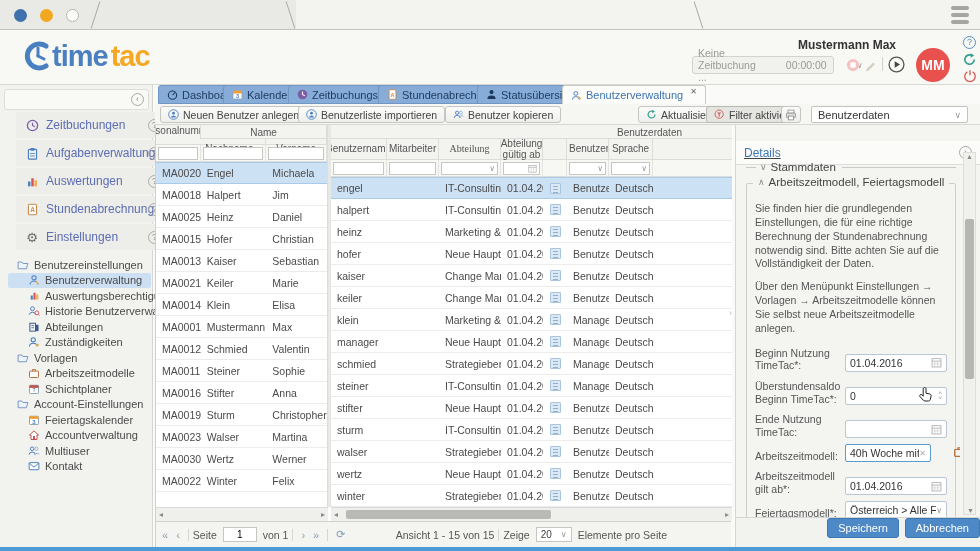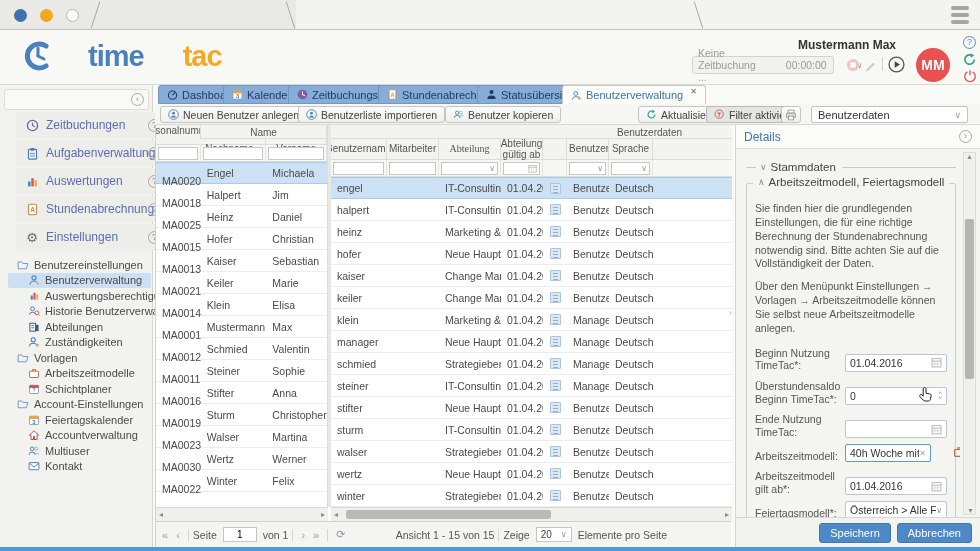--- a/index.html
+++ b/index.html
@@ -11,21 +11,21 @@
   
   .chrome{position:absolute;left:0;top:0;width:980px;height:30px;background:#e9e9e6;border-bottom:1px solid #c2c2c0;}
   .chrome-right{position:absolute;left:296px;top:0;width:684px;height:29px;background:#f3f3f0;}
   .wdot{position:absolute;top:9px;width:13px;height:13px;border-radius:50%;}
   .slant{position:absolute;top:1px;width:1px;height:28px;background:#a9a9a6;}
   .hamburger{position:absolute;right:11px;top:6px;width:18px;cursor:pointer;}
   .hamburger div{height:4px;background:#a5a5a2;border-radius:2px;margin-bottom:3px;}
 
   
   .appheader{position:absolute;left:0;top:30px;width:980px;height:55px;background:#f8f8f5;border-bottom:1px solid #d8d8d5;}
-  .logo{position:absolute;left:22px;top:8px;display:flex;align-items:center;gap:36px;}
+  .logo{position:absolute;left:22px;top:8px;display:flex;align-items:center;}
   .logo-time{font-size:29px;font-weight:bold;color:#4a7fc0;letter-spacing:-1px;margin-left:-4px;}
   .logo-tac{font-size:29px;font-weight:bold;color:#f6a823;letter-spacing:-1px;margin-left:3px;}
   .username{position:absolute;right:84px;top:8px;font-size:12px;font-weight:bold;color:#333;}
   .timerbar{position:absolute;left:692px;top:26px;width:142px;height:18px;background:#f1f1ee;border:1px solid #d2d2cf;border-radius:3px;display:flex;align-items:center;padding:0 5px;color:#9a9a97;font-size:10.5px;gap:10px;}
   .timerbar .sep{width:1px;height:11px;background:#cfcfcc;margin:0 5px;}
   .hicon{position:absolute;}
   .avatar{position:absolute;left:916px;top:18px;width:34px;height:34px;border-radius:50%;background:#e8514e;color:#fff;font-weight:bold;font-size:14px;display:flex;align-items:center;justify-content:center;}
   .qm{width:13px;height:13px;border:1px solid #a9a9a6;border-radius:50%;color:#8d8d8a;font-size:9px;line-height:11px;text-align:center;background:transparent;}
   .qm.blue{border-color:#5b8fc4;color:#5b8fc4;}
 
@@ -72,41 +72,41 @@
   .gh-leaf .hcell{display:flex;align-items:center;justify-content:center;border-right:1px solid #dcdcd9;overflow:hidden;white-space:nowrap;padding:0 2px;height:21px;text-align:center;line-height:1.05;}
   .hcell.wrap{white-space:normal;}
   .sortarrow{color:#4a7fc0;margin-left:3px;font-size:9px;}
   .gfilter{height:17px;display:flex;background:#f7f7f4;border-bottom:1px solid #dcdcd9;}
   .gfilter .fcell{border-right:1px solid #e4e4e1;display:flex;align-items:center;padding:1px 2px;height:17px;}
   .gfilter input{width:100%;height:13px;border:1px solid #c6c6c3;background:#fff;font-size:9px;padding:0 2px;}
   .gfilter .fsel{width:100%;height:13px;border:1px solid #c6c6c3;background:#fff;display:flex;align-items:center;justify-content:flex-end;padding:0 2px;color:#999;font-size:8px;}
   .gbody .trow{height:22px;display:flex;border-bottom:1px solid #ececea;background:#fff;cursor:pointer;}
   .gbody .trow.selected{background:#cde1f5;border-top:1px solid #a9cbe8;border-bottom:1px solid #a9cbe8;height:22px;}
   .c{display:flex;align-items:center;padding-left:6px;overflow:hidden;white-space:nowrap;font-size:10.5px;color:#4a4a4a;height:100%;}
-  .c-pnr{width:45px;margin-top:8px;}.c-nach{width:66px;}.c-vor{width:61px;}
+  .c-pnr{width:45px;}.c-nach{width:66px;}.c-vor{width:61px;}
   .c-ben{width:56px;}.c-mit{width:52px;}.c-abt{width:62px;}.c-dat{width:42px;}
   .c-ico{width:24px;justify-content:center;padding-left:0;}
   .c-grp{width:42px;}.c-spr{width:44px;}.c-fil{flex:1;}
   .rowico{width:11px;height:11px;background:#dce9f5;border:1px solid #a8c4de;border-radius:1px;display:inline-block;position:relative;}
   .rowico::before{content:"";position:absolute;left:2px;right:2px;top:2px;height:1px;background:#8fb0cf;box-shadow:0 3px 0 #8fb0cf,0 6px 0 #8fb0cf;}
   .hscroll{position:absolute;bottom:26px;height:14px;background:#efefec;border-top:1px solid #d9d9d6;display:flex;align-items:center;color:#8a8a87;font-size:8px;}
   .hs-left{left:0;width:172px;justify-content:space-between;padding:0 3px;}
   .hs-right{left:175px;width:401px;padding:0 3px;}
   .hthumb{height:9px;background:#b9b9b6;border-radius:2px;margin-left:8px;width:205px;}
   .pager{position:absolute;left:0;right:0;bottom:0;height:26px;background:#f4f4f1;border-top:1px solid #d0d0cd;display:flex;align-items:center;font-size:10.5px;color:#555;}
   .pager .pic{color:#8aa0b8;font-size:11px;margin:0 4px;cursor:pointer;}
   .pager .pdiv{width:1px;height:12px;background:#d5d5d2;margin:0 4px;}
   .pager input{width:34px;height:15px;border:1px solid #c6c6c3;text-align:center;font-size:10px;margin:0 6px;}
   .pager .psel{width:36px;height:15px;border:1px solid #c6c6c3;background:#fff;display:flex;align-items:center;justify-content:space-between;padding:0 4px;margin:0 6px;font-size:10px;cursor:pointer;}
   .pager .psel span.pv{color:#444;}
   .pager .right{margin-left:auto;display:flex;align-items:center;margin-right:64px;}
 
   
   .details{position:absolute;left:735px;top:125px;width:245px;height:422px;background:#f4f4f1;border-left:1px solid #d5d5d2;}
-  .dhead{position:absolute;left:0;top:0;right:0;height:24px;background:#fbfbf9;border-bottom:1px solid #ddddda;display:flex;align-items:center;padding:0 8px;}
+  .dhead{position:absolute;left:0;top:16px;right:0;height:24px;background:#fbfbf9;border-bottom:1px solid #ddddda;display:flex;align-items:center;padding:0 8px;text-decoration:underline;}
   .dhead .dtitle{color:#3b76b6;font-size:12px;}
   .dhead .circ{margin-left:auto;width:13px;height:13px;border:1px solid #a9a9a6;border-radius:50%;color:#8d8d8a;font-size:9px;line-height:11px;text-align:center;cursor:pointer;}
   .vscroll{position:absolute;right:4px;top:27px;bottom:32px;width:13px;background:#f0f0ed;border:1px solid #ddddda;color:#8a8a87;font-size:7px;text-align:center;}
   .vthumb{position:absolute;left:1px;right:1px;top:66px;height:160px;background:#b5b5b2;border-radius:2px;}
   .dcontent{position:absolute;left:0;top:24px;right:20px;bottom:30px;padding:8px 4px 0 10px;overflow:hidden;}
   .sectionrow{display:flex;align-items:center;color:#444;font-size:11.5px;margin:4px 0 6px 0;white-space:nowrap;}
   .sectionrow .line{height:1px;background:#c9c9c6;flex:1;}
   .sectionrow .line.short{flex:0 0 10px;}
   .sectionrow .chev{color:#8a8a87;font-size:9px;margin:0 4px;}
   .sectionrow .stitle{margin-right:6px;}
@@ -116,21 +116,21 @@
   .dlegend::after{content:"";}
   .dp{font-size:10.5px;color:#555;line-height:1.32;margin-bottom:9px;}
   .frow{display:flex;align-items:flex-end;margin-bottom:6px;}
   .flabel{flex:1;font-size:10.5px;color:#555;line-height:1.2;padding-top:2px;padding-right:4px;}
   .fctrl{width:102px;flex:none;position:relative;}
   .fld{height:18px;border:1px solid #b9c7d4;background:#fff;border-radius:2px;display:flex;align-items:center;padding:0 4px;font-size:10.5px;color:#333;}
   .fld .ficon{margin-left:auto;display:flex;color:#999;}
   .fld.focus{border-color:#5b9bd0;}
   .spin{margin-left:auto;display:flex;flex-direction:column;font-size:6px;color:#888;line-height:5px;}
   .briefout{position:absolute;left:108px;top:1px;}
-  .dfoot{position:absolute;left:0;right:0;bottom:0;height:30px;background:#f2f2ef;border-top:1px solid #d5d5d2;display:flex;align-items:center;justify-content:flex-end;padding-right:8px;gap:6px;}
+  .dfoot{position:absolute;left:0;right:0;bottom:0;height:30px;background:#f2f2ef;border-top:1px solid #d5d5d2;display:flex;justify-content:flex-end;gap:6px;}
   .bluebtn{height:20px;padding:0 10px;background:#4c89c6;color:#fff;border:1px solid #3d76b1;border-radius:3px;font-size:11px;display:flex;align-items:center;cursor:pointer;}
 
   .bottombar{position:absolute;left:0;bottom:0;width:980px;height:4px;background:#4a9bd8;}
   .splitchev{position:absolute;color:#b5b5b2;font-size:9px;}
   .cursor{position:absolute;left:918px;top:386px;z-index:50;}
   svg{display:block;}
 </style>
 </head>
 <body>
 

